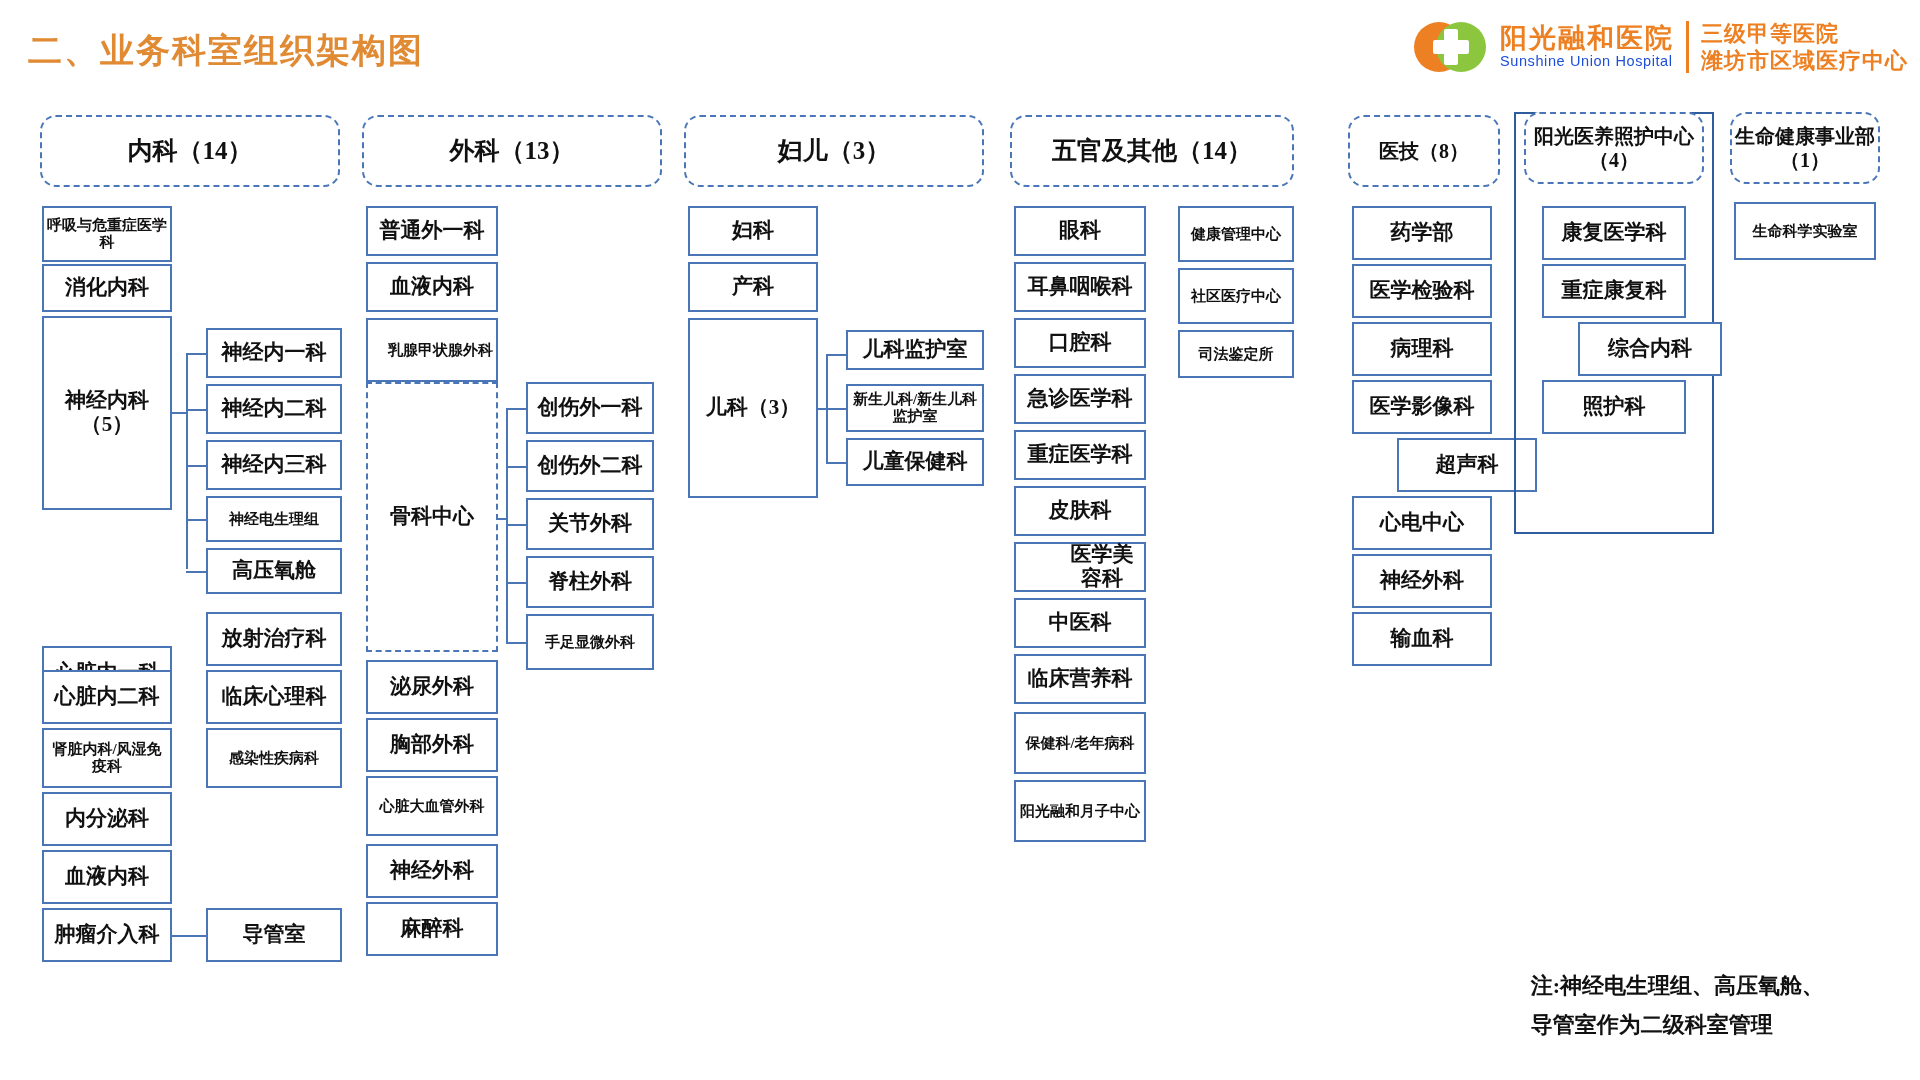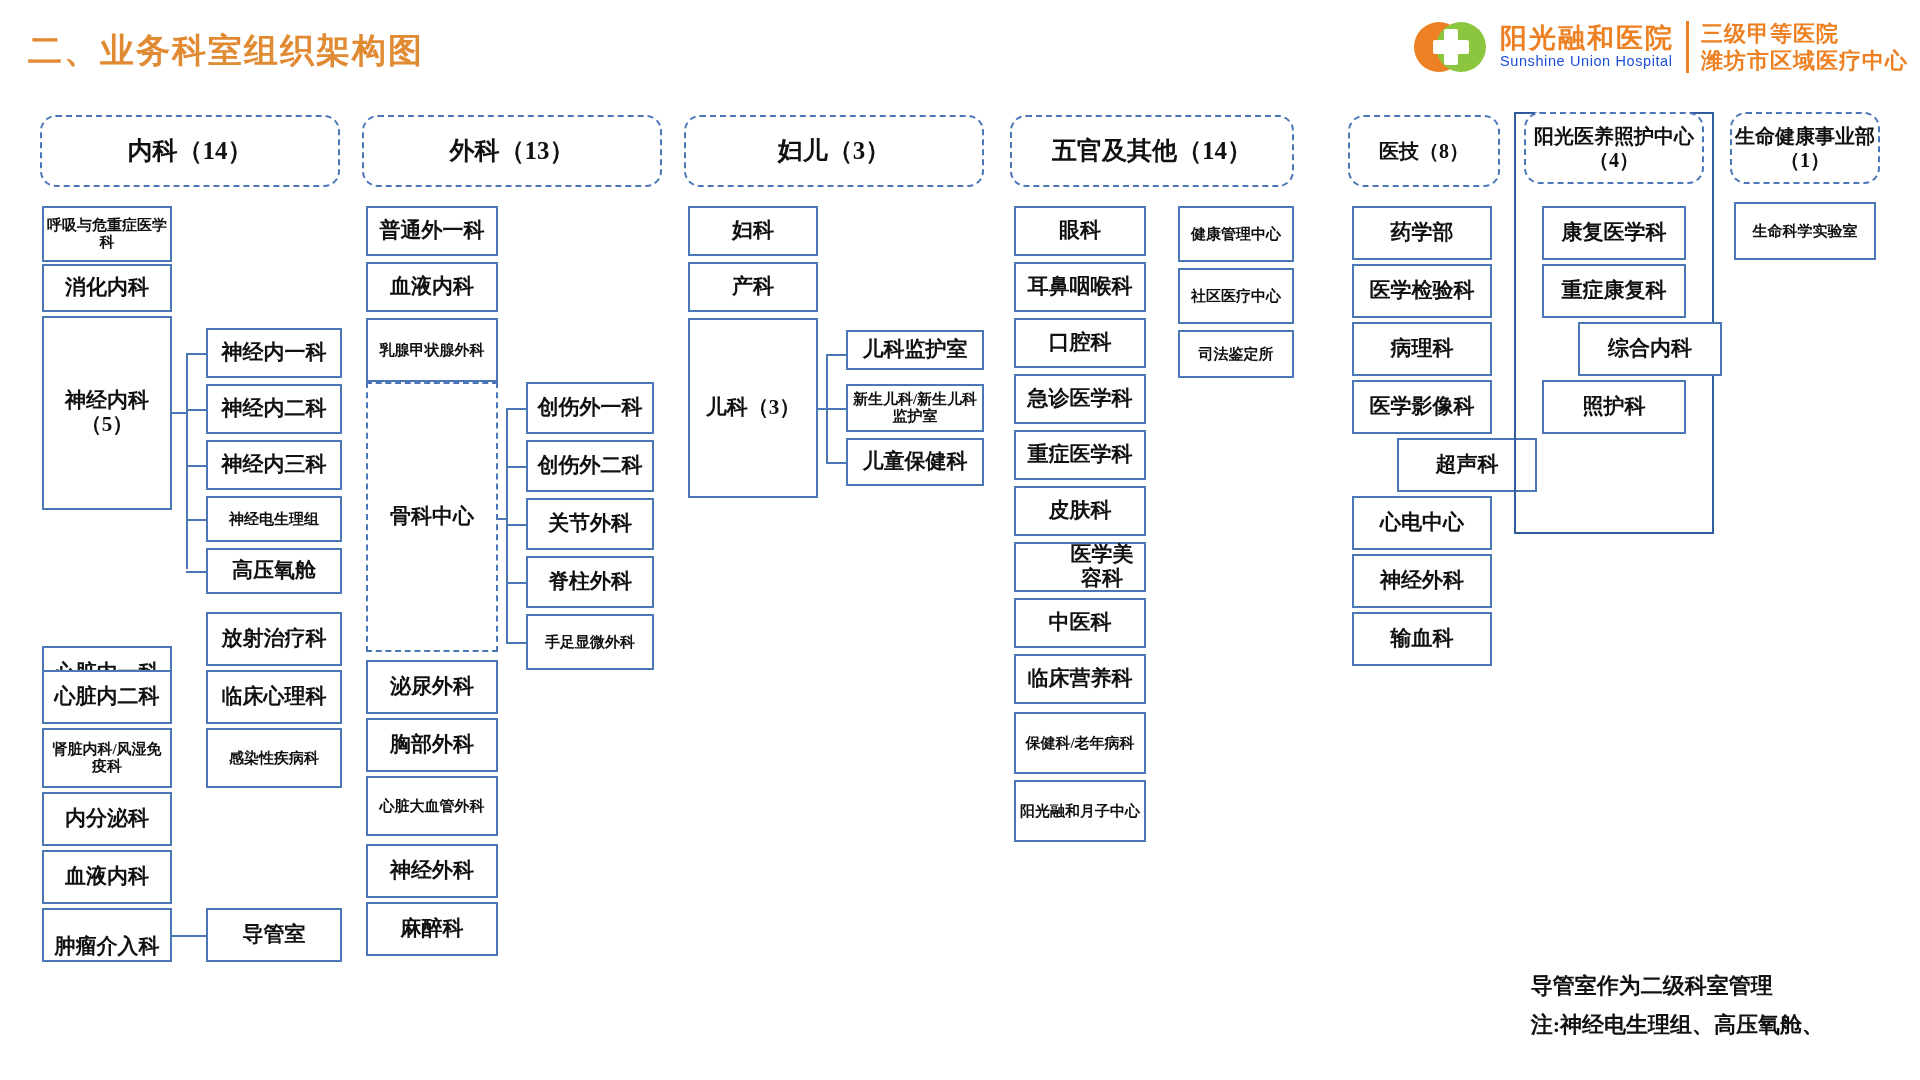--- a/index.html
+++ b/index.html
@@ -128,21 +128,21 @@
     </div>
     <div class="node small" style="left: 42px; top: 728px; width: 130px; height: 60px;">
       <span>肾脏内科/风湿免疫科</span>
     </div>
     <div class="node" style="left: 42px; top: 792px; width: 130px; height: 54px;">
       <span>内分泌科</span>
     </div>
     <div class="node" style="left: 42px; top: 850px; width: 130px; height: 54px;">
       <span>血液内科</span>
     </div>
-    <div class="node" style="left: 42px; top: 908px; width: 130px; height: 54px; align-items: flex-end;">
+    <div class="node" style="left: 42px; top: 908px; width: 130px; height: 54px;">
       <span>肿瘤介入科</span>
     </div>
     <div class="node" style="left: 206px; top: 328px; width: 136px; height: 50px;">
       <span>神经内一科</span>
     </div>
     <div class="node" style="left: 206px; top: 384px; width: 136px; height: 50px;">
       <span>神经内二科</span>
     </div>
     <div class="node" style="left: 206px; top: 440px; width: 136px; height: 50px;">
       <span>神经内三科</span>
@@ -175,21 +175,21 @@
     <div class="conn h" style="left: 172px; top: 935px; width: 36px;"></div>
     <div class="node head" style="left: 362px; top: 115px; width: 300px; height: 72px;">
       <span>外科（13）</span>
     </div>
     <div class="node" style="left: 366px; top: 206px; width: 132px; height: 50px;">
       <span>普通外一科</span>
     </div>
     <div class="node" style="left: 366px; top: 262px; width: 132px; height: 50px;">
       <span>血液内科</span>
     </div>
-    <div class="node small" style="left: 366px; top: 318px; width: 132px; height: 64px;">
+    <div class="node small" style="left: 366px; top: 318px; width: 132px; height: 64px; justify-content: flex-end;">
       <span>乳腺甲状腺外科</span>
     </div>
     <div class="node dashed" style="left: 366px; top: 382px; width: 132px; height: 270px;">
       <span>骨科中心</span>
     </div>
     <div class="node" style="left: 366px; top: 660px; width: 132px; height: 54px;">
       <span>泌尿外科</span>
     </div>
     <div class="node" style="left: 366px; top: 718px; width: 132px; height: 54px;">
       <span>胸部外科</span>
@@ -341,15 +341,15 @@
     </div>
     <div class="node head small" style="left: 1730px; top: 112px; width: 150px; height: 72px;">
       <span>生命健康事业部（1）</span>
     </div>
     <div class="node small" style="left: 1734px; top: 202px; width: 142px; height: 58px;">
       <span>生命科学实验室</span>
     </div>
   </div>
 
 <div id="footnote">
+  <div>注:神经电生理组、高压氧舱、</div>
   <div>导管室作为二级科室管理</div>
-  <div>注:神经电生理组、高压氧舱、</div>
 </div>
 
 </body></html>

